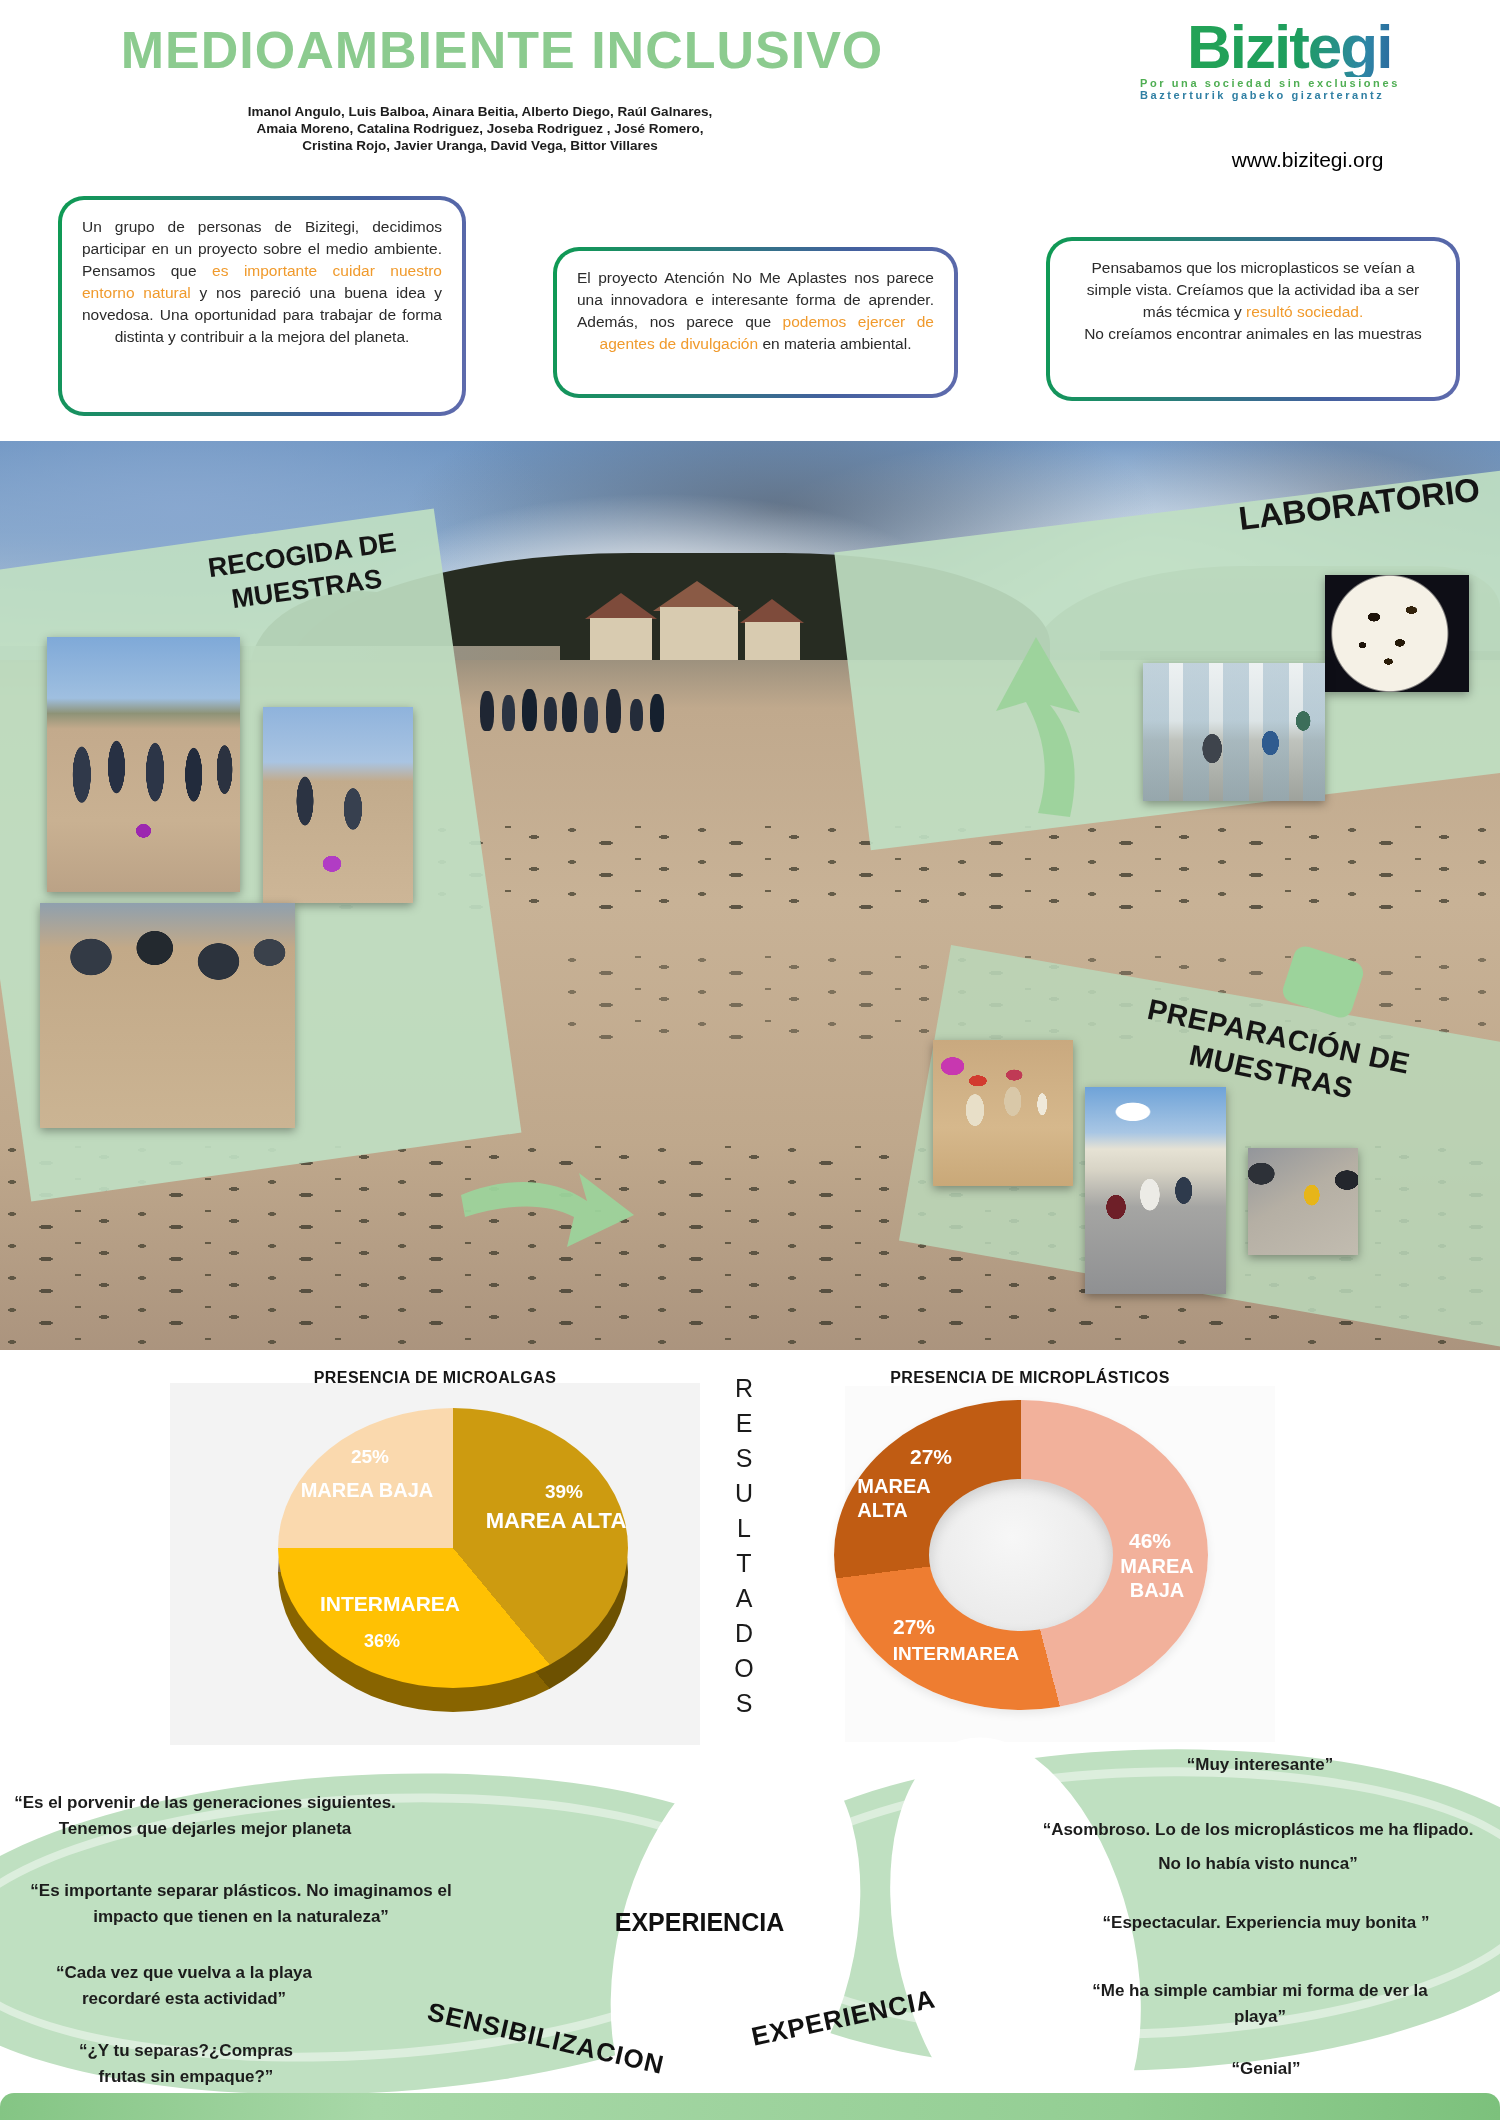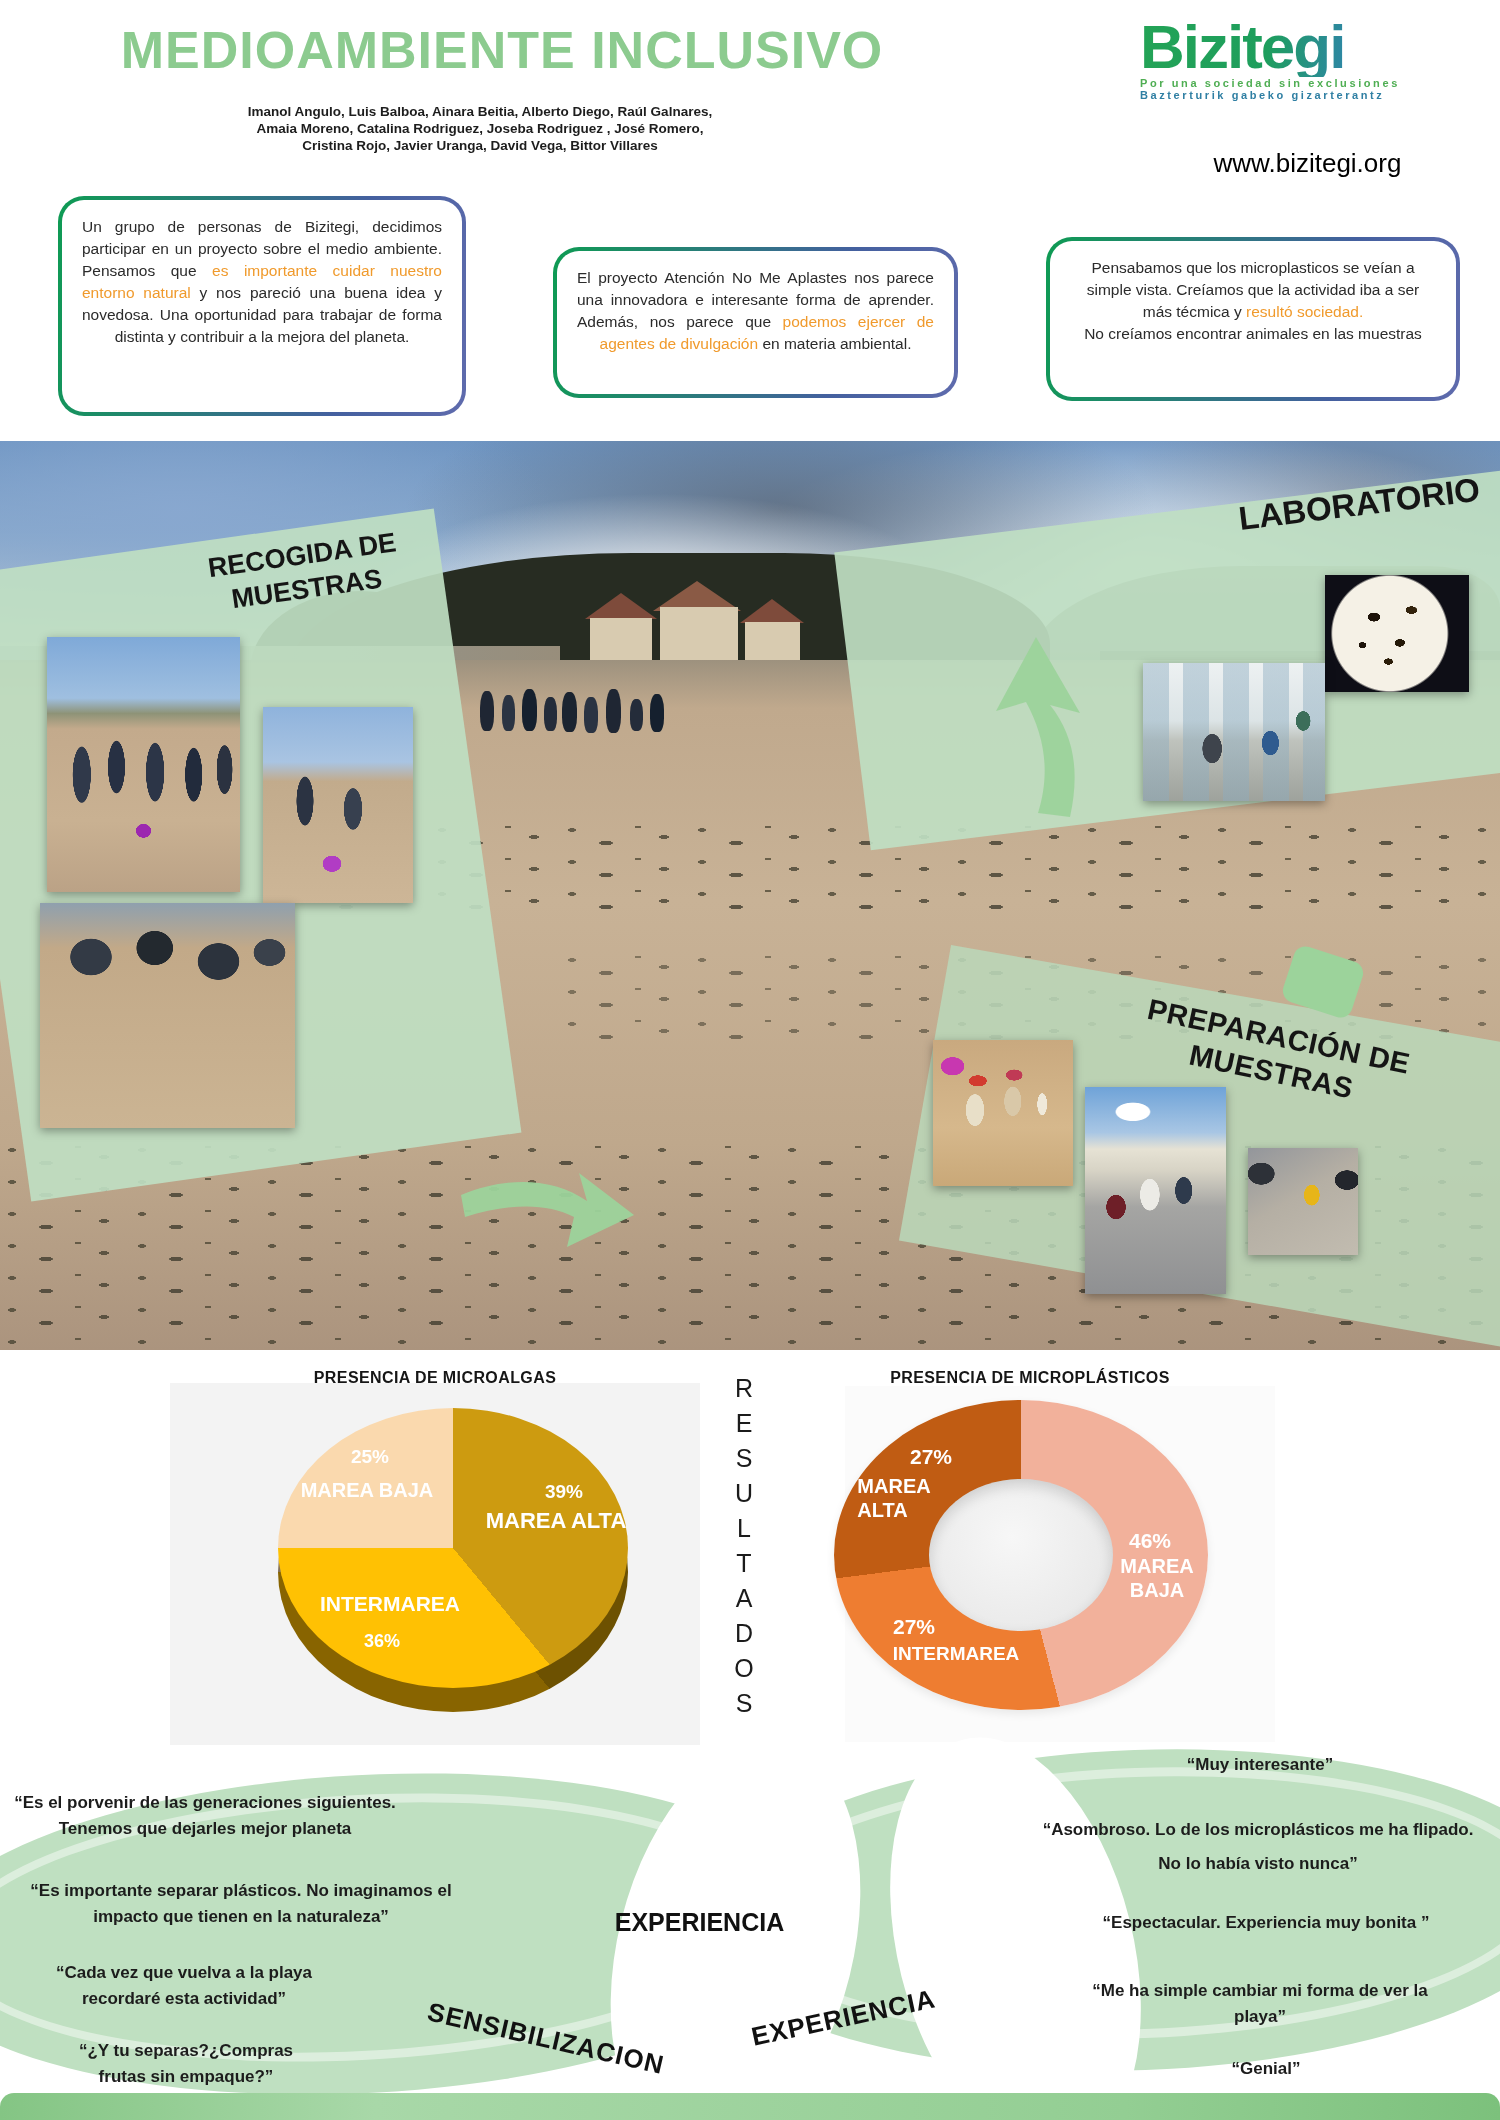--- a/index.html
+++ b/index.html
@@ -7,24 +7,24 @@
           font-family:"Liberation Sans",sans-serif;color:#1a1a1a;}
   .abs{position:absolute;}
 
   
   #title{left:85px;top:20px;width:770px;text-align:center;font-size:52px;font-weight:bold;
          color:#8CCB8F;letter-spacing:1px;margin-left:32px;}
   .author-line{left:225px;width:510px;text-align:center;font-size:13.5px;color:#1d1d1d;font-weight:bold;}
   #logo{left:1140px;top:18px;width:335px;text-align:left;}
   #brand{font-size:62px;font-weight:bold;line-height:.95;letter-spacing:-2px;
          background:linear-gradient(95deg,#23A356 0%,#1E9E5D 38%,#2E86A6 62%,#274394 85%);
-         -webkit-background-clip:text;background-clip:text;color:transparent;}
+         -webkit-background-clip:text;background-clip:text;color:transparent;margin-left:47px;}
   .tagline{font-size:11px;font-weight:bold;letter-spacing:2.6px;margin-top:0;}
   #tag1{color:#4FAE53;} #tag2{color:#2F7FA3;}
-  #website{left:1140px;top:148px;width:335px;text-align:center;font-size:26px;color:#000;}
+  #website{left:1140px;top:148px;width:335px;text-align:center;font-size:21px;color:#000;}
 
   
   .qbox{border-radius:26px;padding:4px;background:linear-gradient(100deg,#0E9B53,#44609F 70%,#5F6BAD);}
   .qbox-inner{background:#fff;border-radius:22px;height:100%;box-sizing:border-box;
               padding:16px 20px;font-size:15.5px;line-height:1.42;color:#2b2b2b;
               text-align:justify;text-align-last:center;white-space:pre-line;}
   #qbox1{left:58px;top:196px;width:400px;height:212px;}
   #qbox2{left:553px;top:247px;width:397px;height:143px;}
   #qbox3{left:1046px;top:237px;width:406px;height:156px;}
   #qbox3 .qbox-inner{text-align:center;text-align-last:center;}

